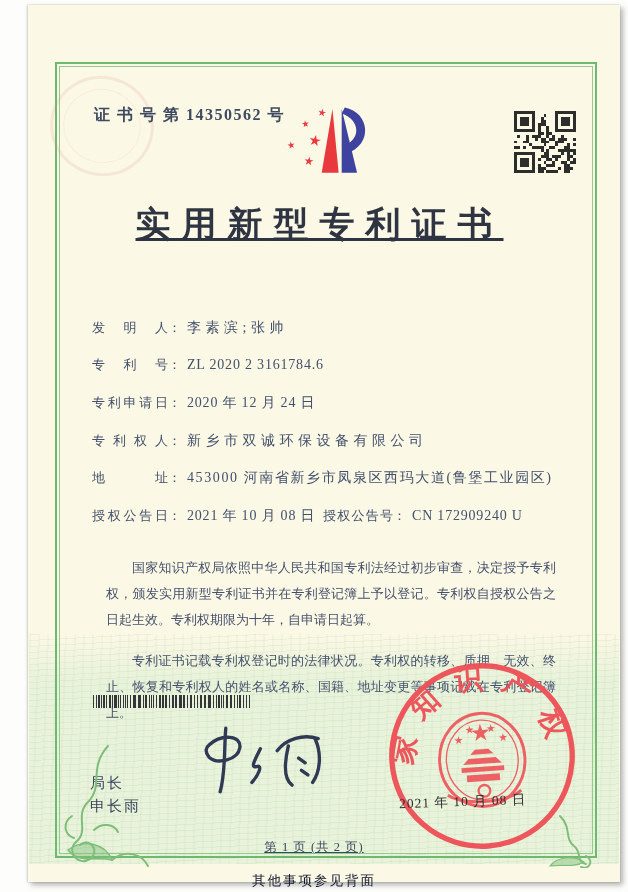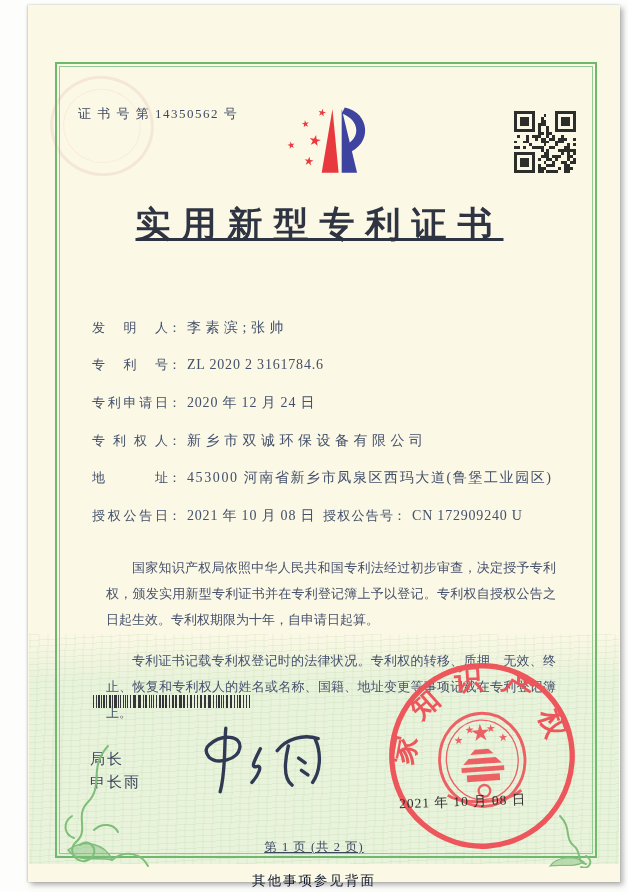--- a/index.html
+++ b/index.html
@@ -22,22 +22,22 @@
   .frame{position:absolute;left:55px;top:62px;width:542px;height:796px;
     border:2px solid #6fb96f;box-sizing:border-box;}
   .frame::after{content:"";position:absolute;left:2px;top:2px;right:2px;bottom:2px;
     border:1px solid #93cb90;}
 
   .ghost-stamp{position:absolute;left:50px;top:76px;width:98px;height:94px;border-radius:50%;
     border:3px solid rgba(212,140,132,.16);transform:rotate(14deg);}
   .ghost-stamp::after{content:"";position:absolute;inset:10px;border-radius:50%;
     border:1px solid rgba(212,140,132,.10);}
 
-  .cert-no{position:absolute;left:78px;top:105px;font-size:13px;letter-spacing:1.5px;
-    color:#3e4a60;}
+  .cert-no{position:absolute;left:94px;top:105px;font-size:16px;letter-spacing:1.5px;
+    color:#3e4a60;font-weight:bold;}
 
   .qr{position:absolute;left:514px;top:111px;width:62px;height:62px;}
 
   .logo{position:absolute;left:274px;top:96px;width:100px;height:92px;}
 
   .title{position:absolute;left:0;top:201px;width:628px;text-align:center;
     font-size:35px;font-weight:bold;color:#2e3442;letter-spacing:11px;text-indent:11px;text-decoration:underline;}
 
   .frow{position:absolute;left:92px;white-space:nowrap;color:#42506b;font-size:14px;}
   .flabel{display:inline-block;width:76px;text-align:justify;text-align-last:justify;
@@ -48,21 +48,21 @@
   .fvalue.mixed{letter-spacing:1.6px;}
   .pair2{position:absolute;left:231px;top:0;white-space:nowrap;}
   .pair2 .flabel{width:70px;}
 
   .body-text{position:absolute;left:90px;top:539px;width:482px;color:#45516c;
     font-size:13px;line-height:25.8px;text-align:justify;}
   .body-text p{margin:16px;text-indent:2em;}
 
   .barcode{position:absolute;left:93px;top:695px;width:160px;height:13px;}
 
-  .signer{position:absolute;left:90px;top:748px;font-size:15px;color:#39455c;line-height:23px;letter-spacing:2px;}
+  .signer{position:absolute;left:90px;top:772px;font-size:15px;color:#39455c;line-height:23px;letter-spacing:2px;}
   .signature{position:absolute;left:195px;top:722px;width:140px;height:76px;}
 
   .seal{position:absolute;left:385px;top:659px;width:194px;height:194px;transform:rotate(-4deg);opacity:.95;}
   .seal-date{position:absolute;left:399px;top:793px;font-size:13.5px;color:#2d2c2c;
     letter-spacing:1px;transform:rotate(-2deg);white-space:nowrap;}
 
   .page-info{position:absolute;left:0;top:839px;width:628px;text-align:center;
     font-size:12.5px;color:#3c4860;letter-spacing:1px;text-decoration:underline;}
   .back-note{position:absolute;left:0;top:872px;width:628px;text-align:center;
     font-size:13.5px;color:#0f172a;letter-spacing:2px;}

